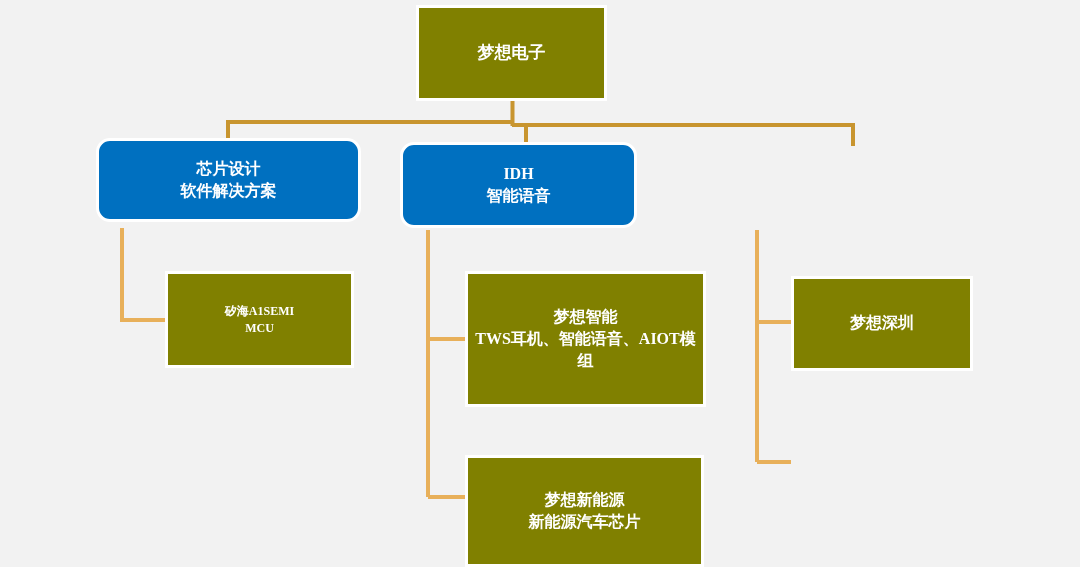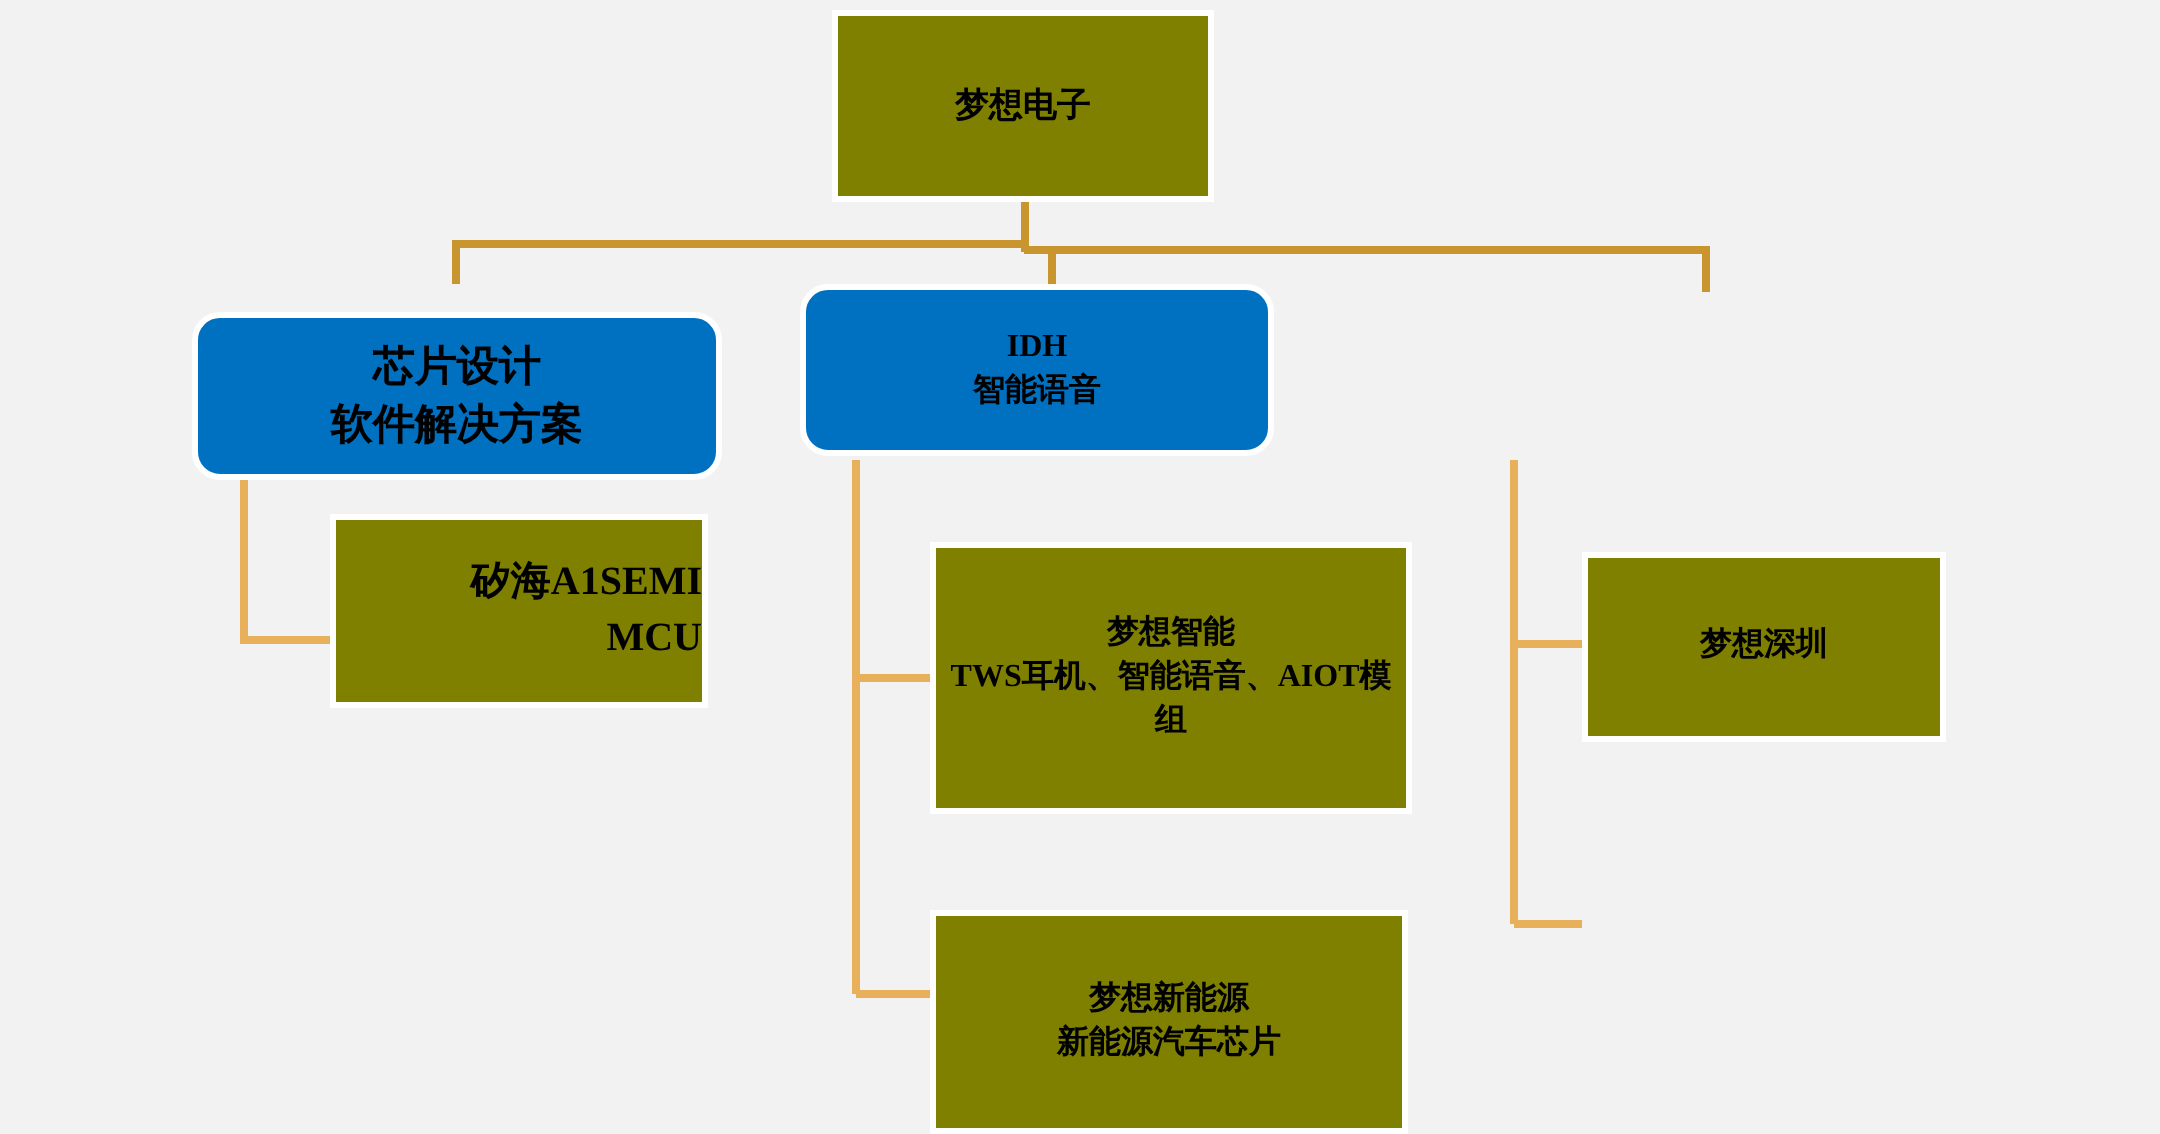--- a/index.html
+++ b/index.html
@@ -30,21 +30,21 @@
   }
 
   .node {
     position: absolute;
     box-sizing: border-box;
     display: flex;
     flex-direction: column;
     align-items: center;
     justify-content: center;
     text-align: center;
-    color: #000000;
+    color: #ffffff;
     font-weight: bold;
     line-height: 1.38;
     z-index: 2;
   }
 
   .node.olive {
     background: #808000;
     border: 3px solid #ffffff;
   }
 
@@ -54,24 +54,24 @@
     border-radius: 14px;
   }
 
   .node-line {
     display: block;
     white-space: pre-wrap;
   }
 
   
   #node-root        { left: 416px; top: 5px;   width: 191px; height: 96px;  font-size: 17px; }
-  #node-chip        { left: 96px;  top: 156px; width: 265px; height: 84px;  font-size: 21px; }
+  #node-chip        { left: 96px;  top: 138px; width: 265px; height: 84px;  font-size: 16px; }
   #node-idh         { left: 400px; top: 142px; width: 237px; height: 86px;  font-size: 16px; }
   #node-distrib     { left: 734px; top: 146px; width: 236px; height: 80px;  font-size: 16px; }
-  #node-a1semi      { left: 165px; top: 257px; width: 189px; height: 97px;  font-size: 20px; align-items: flex-end; }
+  #node-a1semi      { left: 165px; top: 271px; width: 189px; height: 97px;  font-size: 12px; }
   #node-smart       { left: 465px; top: 271px; width: 241px; height: 136px; font-size: 16px; }
   #node-newenergy   { left: 465px; top: 455px; width: 239px; height: 112px; font-size: 16px; }
   #node-shenzhen    { left: 791px; top: 276px; width: 182px; height: 95px;  font-size: 16px; justify-content: center; }
   #node-hongkong    { left: 791px; top: 415px; width: 182px; height: 94px;  font-size: 16px; }
 
   #node-smart .node-line.wide { line-height: 1.4; }
 </style>
 </head>
 <body>
 

